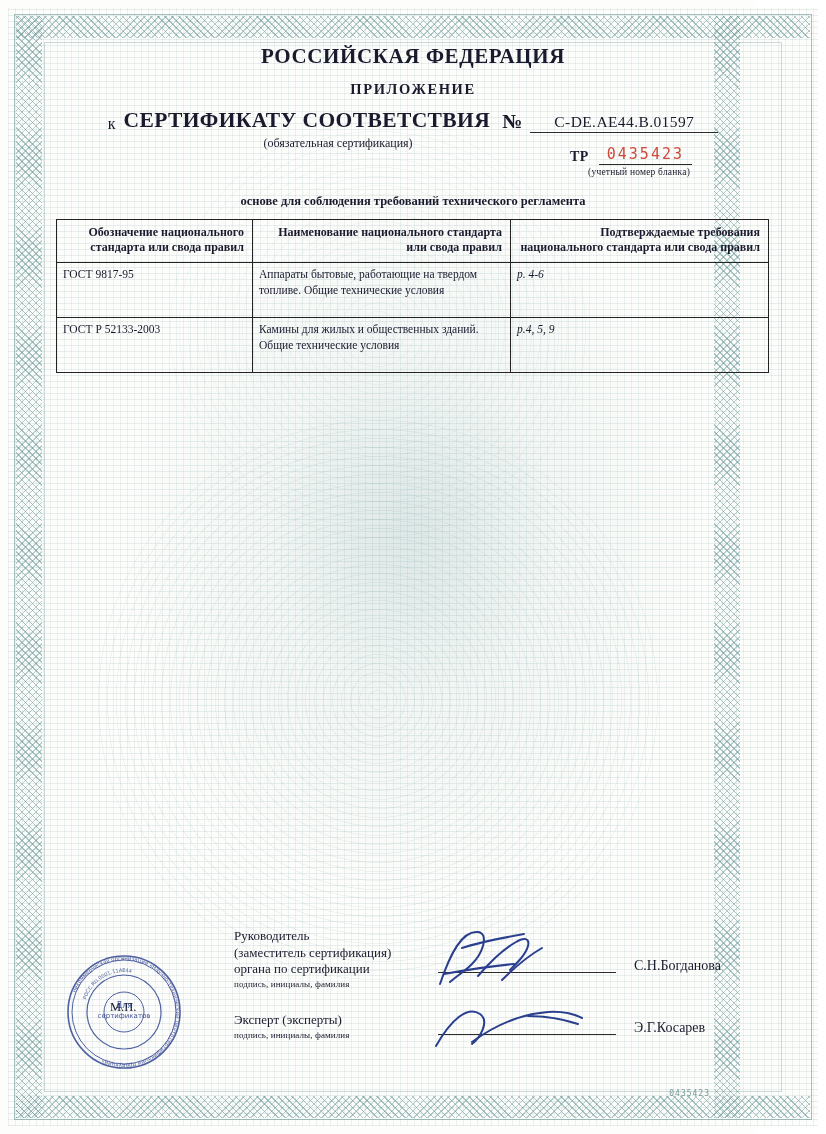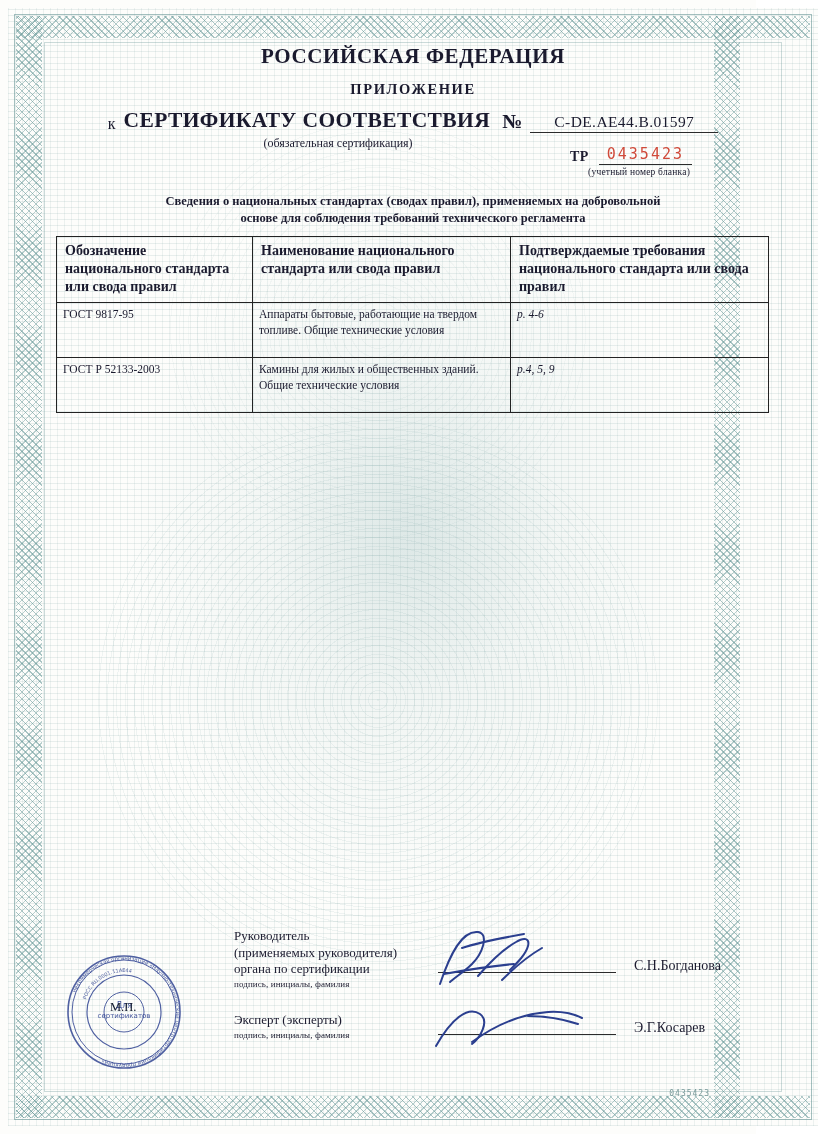--- a/index.html
+++ b/index.html
@@ -177,23 +177,23 @@
     border-collapse: collapse;
     margin-top: 9px;
     table-layout: fixed;
   }
   table.std th, table.std td {
     border: 1px solid #232323;
     vertical-align: top;
     padding: 4px 6px;
   }
   table.std th {
-    font-size: 14px;
-    font-weight: bold;
-    text-align: left;
+    font-size: 12px;
+    font-weight: bold;
+    text-align: right;
     line-height: 1.3;
     padding: 5px 8px 6px 8px;
   }
   table.std td {
     font-size: 11.5px;
     line-height: 1.35;
     height: 46px;
   }
   .col1 { width: 196px; }
   .col2 { width: 258px; }
@@ -306,21 +306,20 @@
 
     <div class="obligatory">(обязательная сертификация)</div>
 
     <div class="tr-row">
       <span class="tr-label">ТР</span>
       <span class="blank-number">0435423</span>
     </div>
     <div class="blank-caption">(учетный номер бланка)</div>
 
     <div class="section-note">
-      <div>Сведения о национальных стандартах (сводах правил), применяемых на добровольной</div>
       <div>основе для соблюдения требований технического регламента</div>
     </div>
 
     <table class="std">
       <colgroup>
         <col class="col1">
           <col class="col2">
           <col class="col3">
       </colgroup>
       <thead>
@@ -343,21 +342,21 @@
         </tr>
       </tbody>
     </table>
   </div>
 
   <div class="sig-block">
 
     <div class="sig-row first">
       <div class="sig-role">
         <div>Руководитель</div>
-        <div>(применяемых руководителя)</div>
+        <div>(заместитель сертификация)</div>
         <div>органа  по  сертификации</div>
         <div class="sig-caption">подпись, инициалы, фамилия</div>
       </div>
       <div class="sig-rule"></div>
       <div class="sig-name">С.Н.Богданова</div>
     </div>
 
     <div class="sig-row second">
       <div class="sig-role">
         <div>Эксперт (эксперты)</div>

